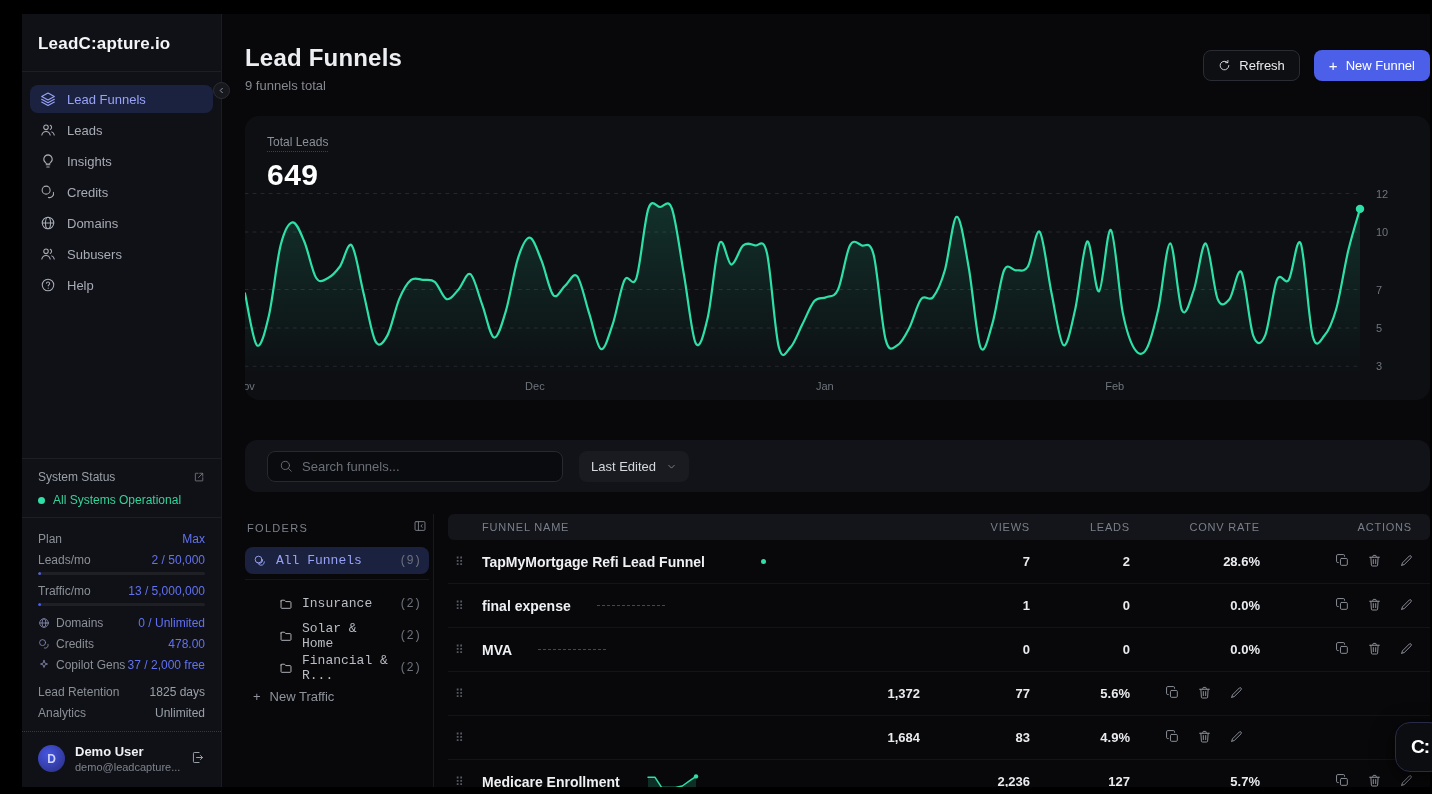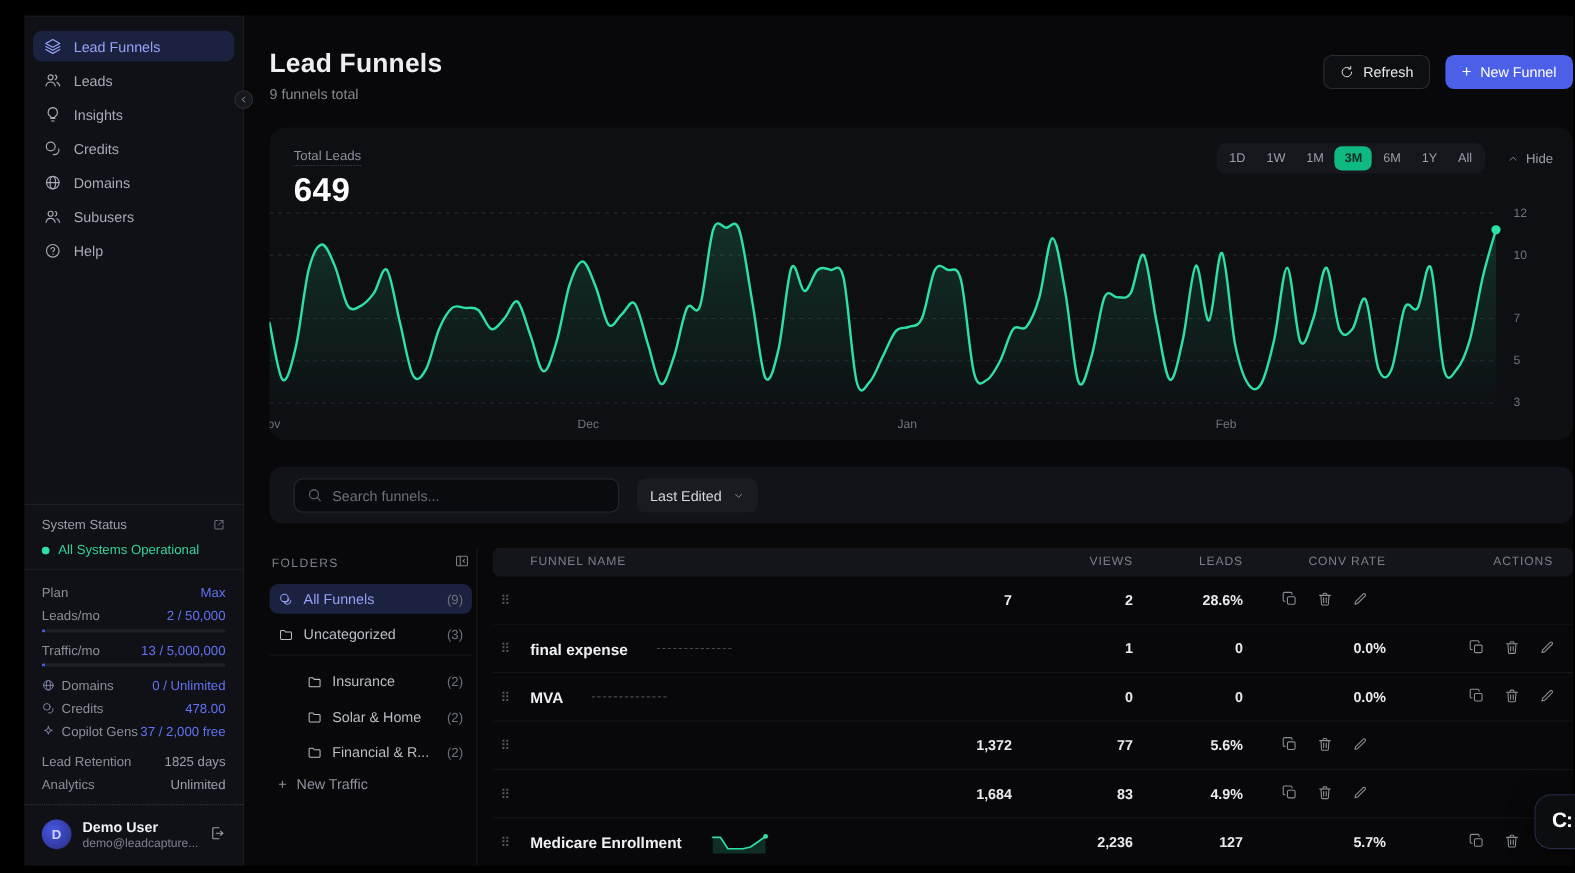--- a/index.html
+++ b/index.html
@@ -68,35 +68,35 @@
   .hide-btn svg{width:11px;height:11px;}
   .plot{position:absolute;left:0;right:70px;top:66px;bottom:26px;}
   .plot svg{width:100%;height:100%;display:block;overflow:visible;}
   .grid{stroke:rgba(255,255,255,.10);stroke-width:1;stroke-dasharray:3 5;}
   .y-labels{position:absolute;right:0;top:66px;bottom:26px;width:70px;}
   .y-labels span{position:absolute;left:16px;font-size:11px;color:#6f747d;transform:translateY(-50%);}
   .x-labels{position:absolute;left:0;right:70px;bottom:5px;height:15px;}
   .x-labels span{position:absolute;font-size:11px;color:#6f747d;transform:translateX(-50%);}
 
   
-  .toolbar-panel{margin-top:24px;height:52px;min-height:52px;background:#111318;border-radius:12px;display:flex;align-items:center;padding:0 22px;gap:16px;}
+  .toolbar-panel{margin-top:40px;height:52px;min-height:52px;background:#111318;border-radius:12px;display:flex;align-items:center;padding:0 22px;gap:16px;}
   .search-box{display:flex;align-items:center;gap:9px;width:296px;height:31px;background:#0a0b0e;border:1px solid #272930;border-radius:8px;padding:0 11px;}
   .search-box svg{width:14px;height:14px;color:#6b6f78;flex:none;}
   .search-box input{flex:1;background:none;border:none;outline:none;color:#d7dade;font-size:13px;font-family:inherit;min-width:0;}
   .search-box input::placeholder{color:#6b6f78;}
   .sort-btn{display:flex;align-items:center;gap:10px;height:31px;background:#191b21;border:none;border-radius:8px;color:#d5d8dc;font-size:13px;padding:0 12px;}
   .sort-btn svg{width:11px;height:11px;color:#9aa0a8;}
 
   
   .content-split{display:flex;margin-top:22px;flex:1;min-height:0;}
   .folders{width:184px;min-width:184px;padding-top:5px;}
   .folders-head{display:flex;justify-content:space-between;align-items:center;color:#7b808a;font-size:11px;letter-spacing:1.3px;padding:0 2px 11px;}
   .folders-head button{background:none;border:none;color:#7b808a;}
   .folders-head svg{width:14px;height:14px;}
-  .folder-item{display:flex;align-items:center;gap:9px;height:27px;border-radius:8px;padding:0 8px;color:#b9bdc4;font-size:13px;margin-bottom:5px;cursor:pointer;}
+  .folder-item{display:flex;align-items:center;gap:9px;height:27px;border-radius:8px;padding:0 8px;color:#b9bdc4;font-size:13px;margin-bottom:5px;cursor:pointer;font-family:Liberation Mono, monospace;}
   .folder-item svg{width:14px;height:14px;flex:none;}
   .folder-item.active{background:#1b2240;color:#97a1f5;}
   .folder-item.indent{margin-left:26px;}
   .folder-count{margin-left:auto;color:#6d717b;font-size:12px;}
   .folder-divider{height:1px;background:rgba(255,255,255,.06);margin:5px 0 10px;}
   .new-folder{display:flex;align-items:center;gap:9px;color:#8f939d;font-size:13px;margin-top:8px;padding:0 8px;background:none;border:none;}
 
   .table-col{flex:1;border-left:1px solid rgba(255,255,255,.07);margin-left:4px;padding-left:14px;min-width:0;}
   .t-head{display:grid;grid-template-columns:34px 1fr 110px 100px 130px 170px;align-items:center;height:26px;background:#13151a;border-radius:6px;font-size:11px;letter-spacing:.8px;color:#7a7f89;}
   .c-right{text-align:right;}
@@ -113,20 +113,21 @@
   .spark-line{width:56px;height:22px;flex:none;}
 
   .float-c{position:absolute;right:-13px;bottom:22px;width:50px;height:50px;border-radius:15px;background:#0c0d11;border:1px solid #272b46;color:#fff;font-size:19px;font-weight:bold;letter-spacing:-1px;z-index:50;box-shadow:0 6px 22px rgba(0,0,0,.7);display:flex;align-items:center;justify-content:center;}
 </style>
 </head>
 <body>
 
 <div class="app">
 
   <aside class="sidebar">
+    <div class="logo">LeadC:apture.io</div>
     <div class="logo-divider"></div>
     <nav class="nav">
         <button class="nav-item active">
           <span class="nav-icon">
             <svg viewBox="0 0 24 24">
               <polygon points="12 3 2.5 8.2 12 13.4 21.5 8.2 12 3"></polygon>
               <polyline points="2.5 12.4 12 17.6 21.5 12.4"></polyline>
               <polyline points="2.5 16.6 12 21.8 21.5 16.6"></polyline>
             </svg>
           </span>
@@ -330,39 +331,20 @@
           <span class="btn-plus">+</span>
           <span>New Funnel</span>
         </button>
       </div>
     </header>
 
     <section class="chart-panel">
       <div class="total-block">
         <span class="total-label">Total Leads</span>
         <span class="total-value">649</span>
-      </div>
-      <div class="chart-controls">
-        <div class="range-pills">
-            <button class="pill">1D</button>
-            <button class="pill">1W</button>
-            <button class="pill">1M</button>
-            <button class="pill active">3M</button>
-            <button class="pill">6M</button>
-            <button class="pill">1Y</button>
-            <button class="pill">All</button>
-          </div>
-        <button class="hide-btn">
-          <span style="display: inline-flex;">
-              <svg viewBox="0 0 24 24">
-                <polyline points="6 14.5 12 8.5 18 14.5"></polyline>
-              </svg>
-            </span>
-          <span>Hide</span>
-        </button>
       </div>
       <div class="plot">
         <svg id="main-chart" viewBox="0 0 1110 192" preserveAspectRatio="none">
             <defs>
               <linearGradient id="gmain" x1="0" y1="0" x2="0" y2="1">
                 <stop offset="0" stop-color="#2ee0a6" stop-opacity="0.16"></stop>
                 <stop offset="1" stop-color="#2ee0a6" stop-opacity="0"></stop>
               </linearGradient>
             </defs>
             <line class="grid" x1="0" y1="11.5" x2="1110" y2="11.5"></line>
@@ -427,29 +409,20 @@
               <span style="display: inline-flex;">
                 <svg viewBox="0 0 24 24">
                   <circle cx="9.5" cy="9.5" r="5.8"></circle>
                   <path d="M7.2 14.8a5.8 5.8 0 0 0 9.4-4.5"></path>
                   <path d="M9.8 17.8a5.8 5.8 0 0 0 9.7-4.4"></path>
                 </svg>
               </span>
               <span>All Funnels</span>
               <span class="folder-count">(9)</span>
             </div>
-            <div class="folder-item">
-              <span style="display: inline-flex;">
-                <svg viewBox="0 0 24 24">
-                  <path d="M3.5 6.8c0-.7.6-1.3 1.3-1.3h4.6l2.1 2.4h7.7c.7 0 1.3.6 1.3 1.3v8.9c0 .7-.6 1.3-1.3 1.3H4.8a1.3 1.3 0 0 1-1.3-1.3V6.8Z"></path>
-                </svg>
-              </span>
-              <span>Uncategorized</span>
-              <span class="folder-count">(3)</span>
-            </div>
             <div class="folder-divider"></div>
             <div class="folder-item indent">
               <span style="display: inline-flex;">
                 <svg viewBox="0 0 24 24">
                   <path d="M3.5 6.8c0-.7.6-1.3 1.3-1.3h4.6l2.1 2.4h7.7c.7 0 1.3.6 1.3 1.3v8.9c0 .7-.6 1.3-1.3 1.3H4.8a1.3 1.3 0 0 1-1.3-1.3V6.8Z"></path>
                 </svg>
               </span>
               <span>Insurance</span>
               <span class="folder-count">(2)</span>
             </div>
@@ -483,20 +456,24 @@
           <span></span>
           <span>FUNNEL NAME</span>
           <span class="c-right">VIEWS</span>
           <span class="c-right">LEADS</span>
           <span class="c-right">CONV RATE</span>
           <span class="c-right c-actions-h">ACTIONS</span>
         </div>
         <div id="table-body">
             <div class="t-row">
               <button class="handle">⠿</button>
+              <div class="name-cell">
+                <span>TapMyMortgage Refi Lead Funnel</span>
+                <span class="spark-dot"></span>
+              </div>
               <span class="num">7</span>
               <span class="num">2</span>
               <span class="num">28.6%</span>
               <div class="actions-cell">
                 <button class="action-btn"><span style="display: inline-flex;">
                     <svg viewBox="0 0 24 24">
                       <rect x="8.7" y="8.7" width="11" height="11" rx="1.8"></rect>
                       <path d="M5.3 15.3H4.5a2 2 0 0 1-2-2V4.5a2 2 0 0 1 2-2h8.8a2 2 0 0 1 2 2v.8"></path>
                     </svg>
                   </span></button>

